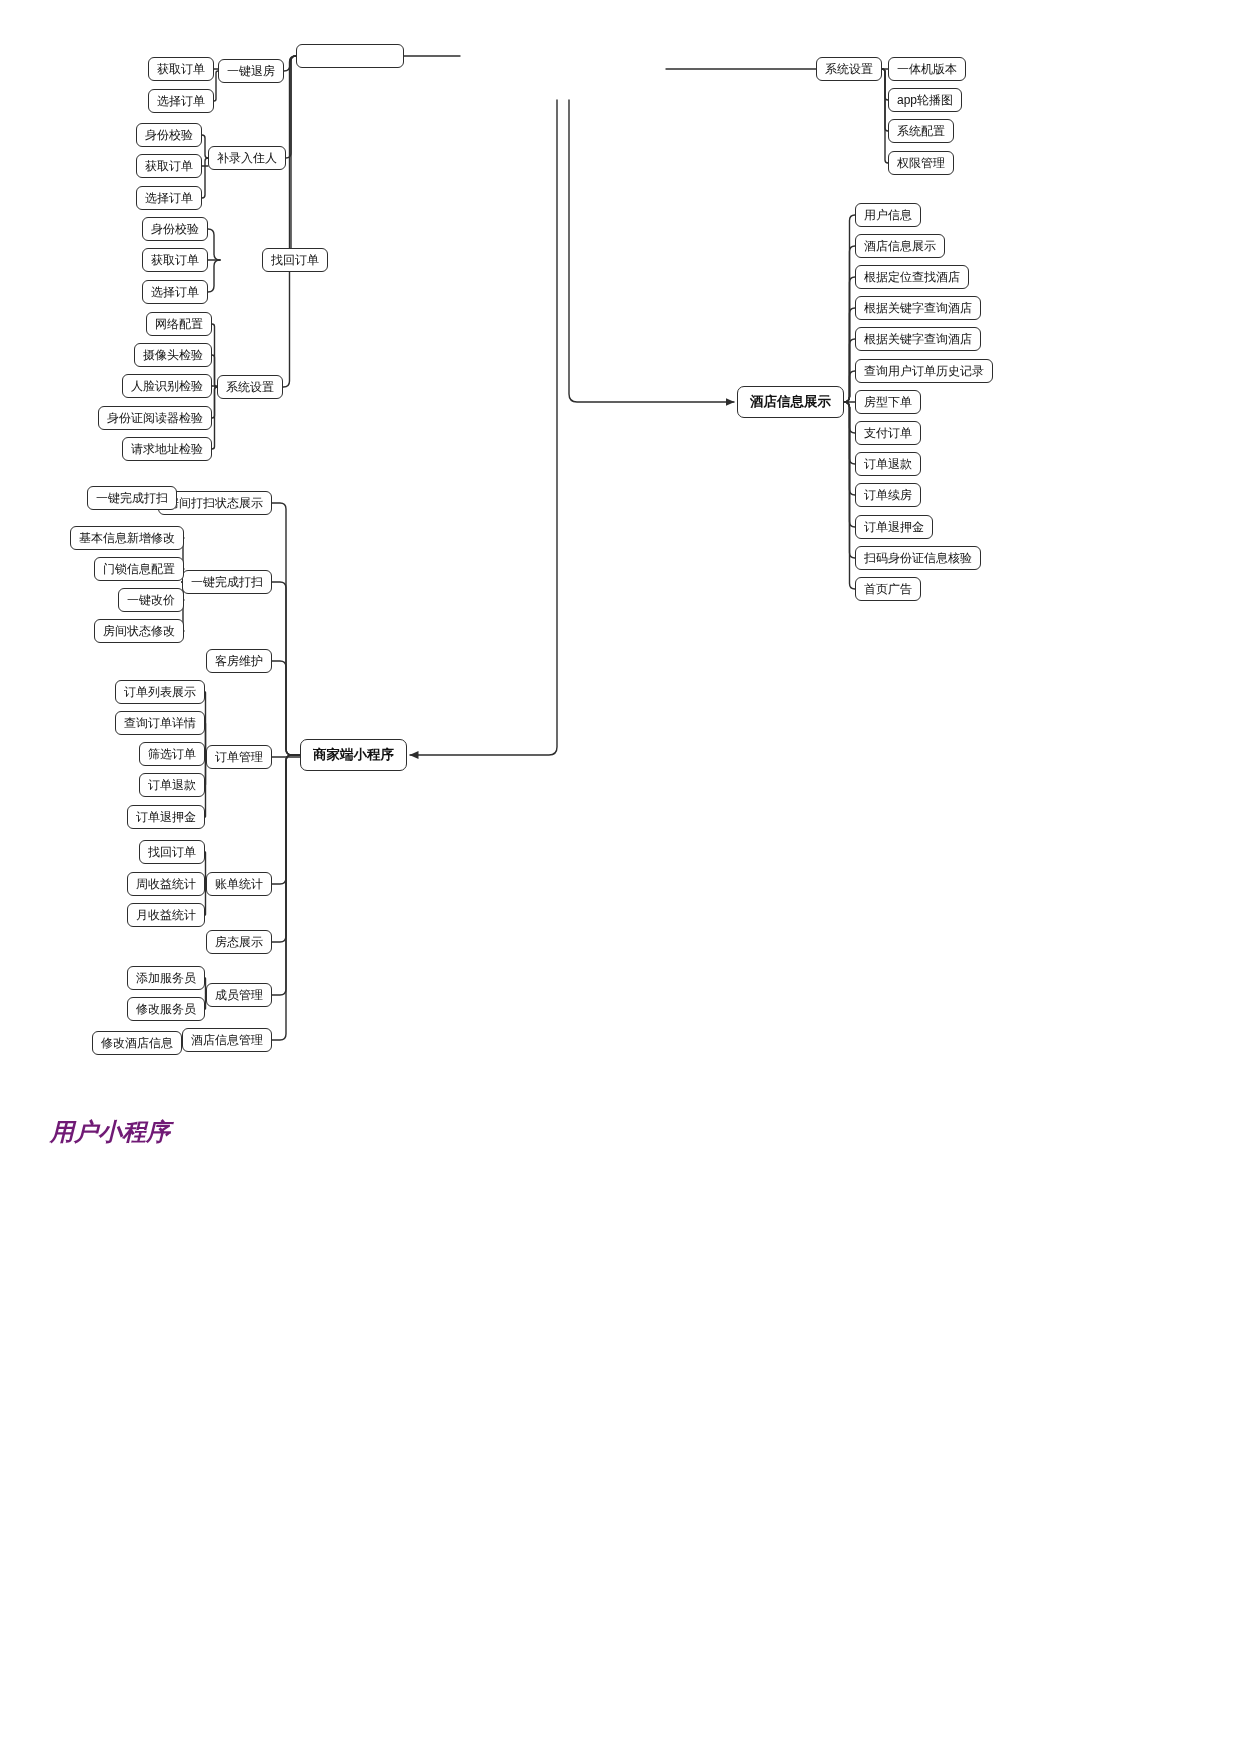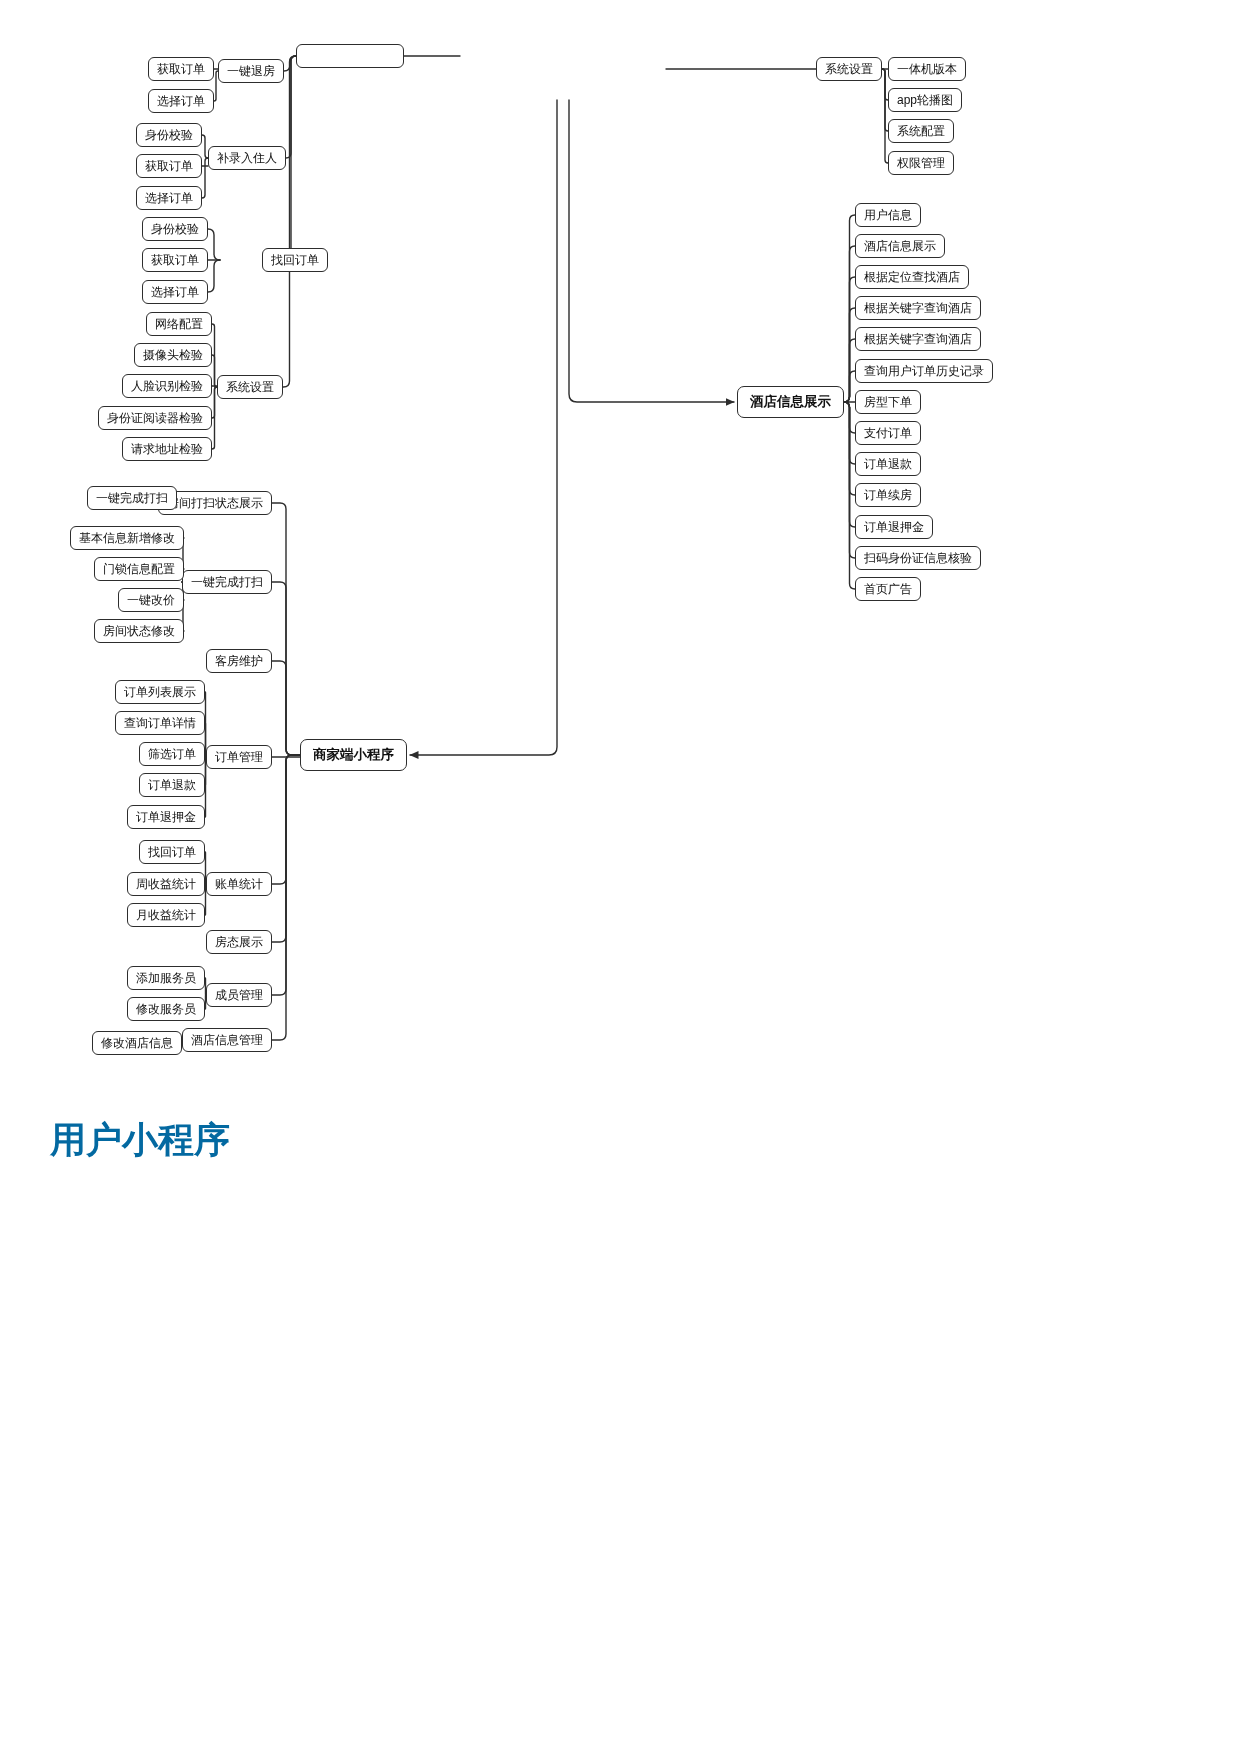--- a/index.html
+++ b/index.html
@@ -39,23 +39,24 @@
     border:none;
     border-radius:8px;
     font-size:18px;
     font-weight:700;
     padding:13px 27px;
     letter-spacing:0.5px;
   }
   .heading{
     position:absolute;
     z-index:2;
-    font-size:36px;
+    font-size:24px;
     font-weight:700;
-    color:#0369a1;
+    color:#701a75;
+    font-style:italic;
   }
 </style>
 </head>
 <body>
 
 <div class="canvas" id="canvas">
 
   <svg id="edges" width="1239" height="1752">
     <defs>
       <marker id="arrowhead" markerWidth="10" markerHeight="9" refX="8.5" refY="4" orient="auto" markerUnits="userSpaceOnUse">

